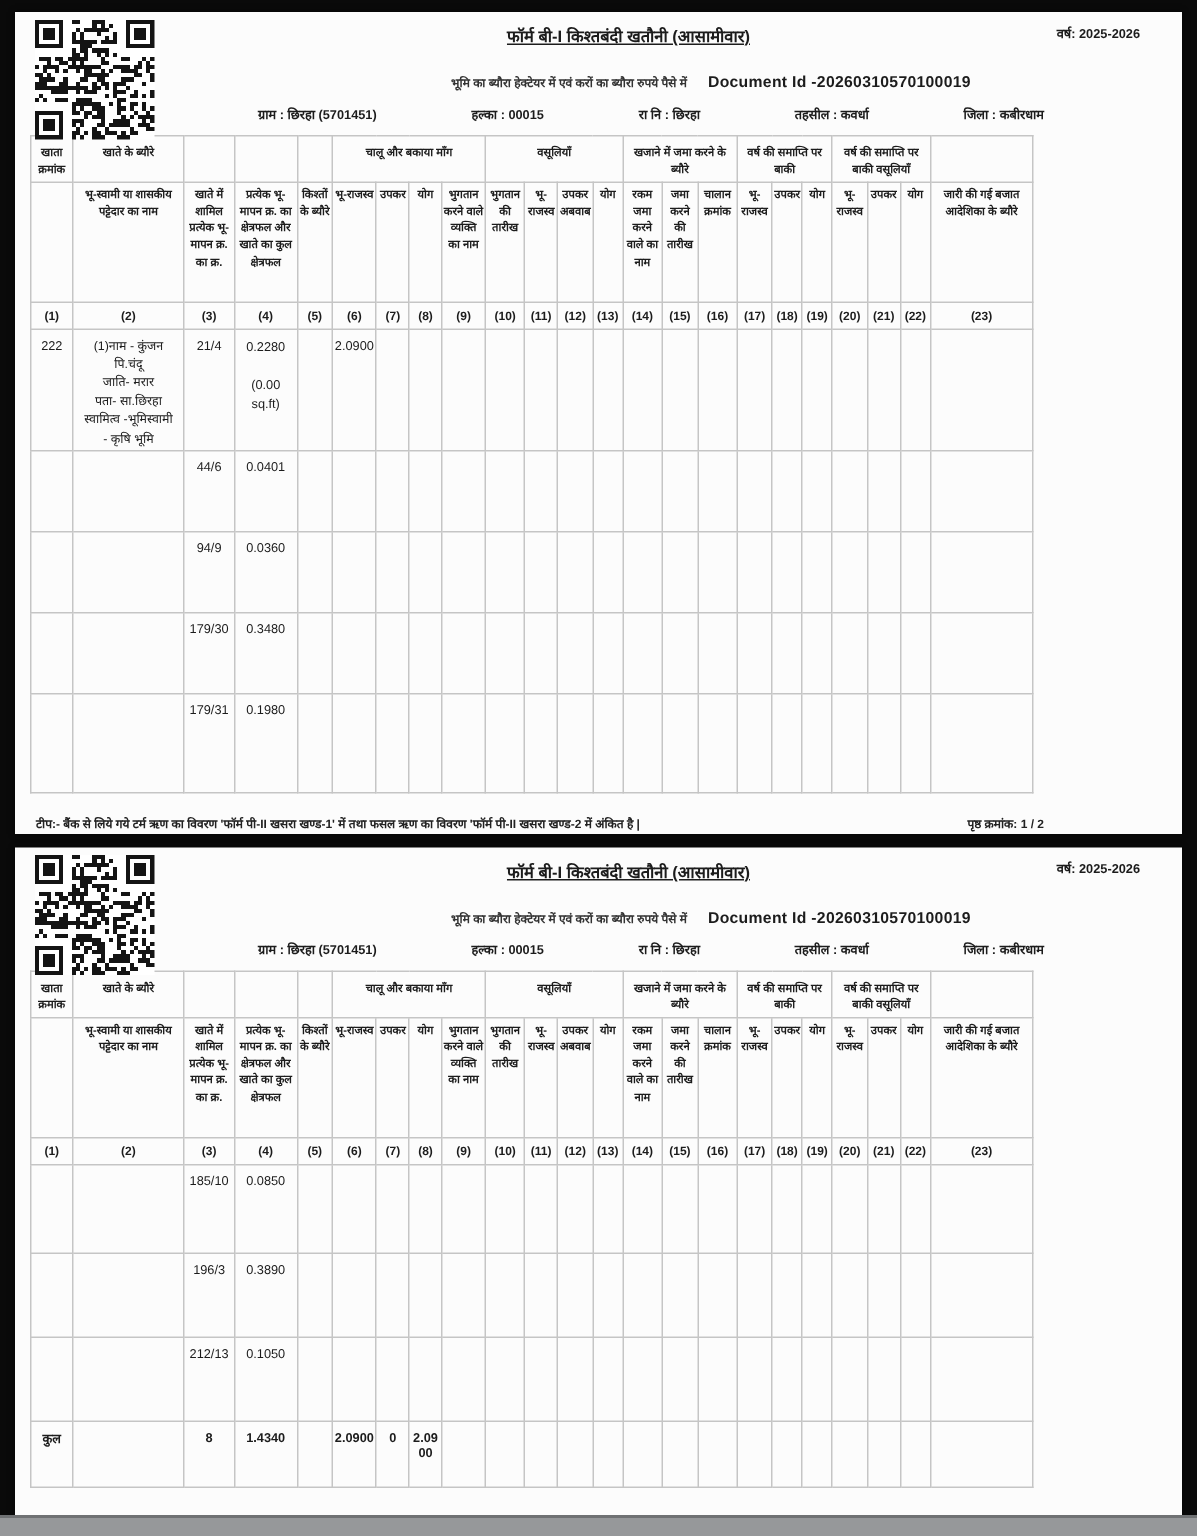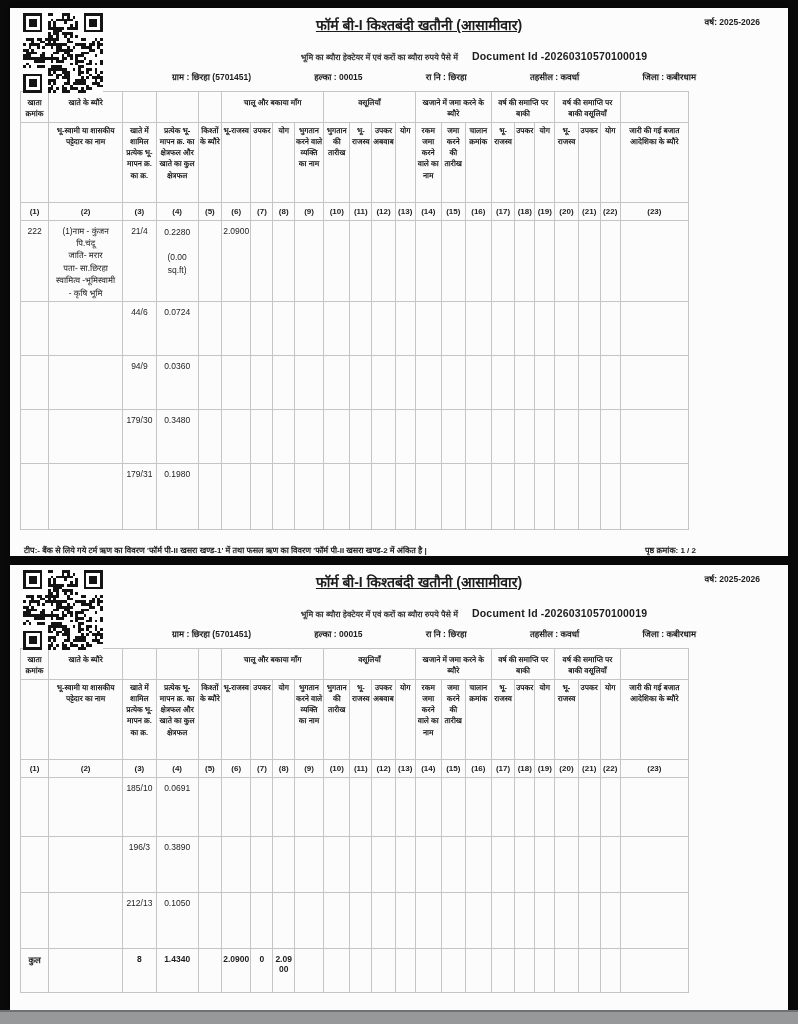--- a/index.html
+++ b/index.html
@@ -12,21 +12,21 @@
   .page{
     position:absolute;left:10px;width:778px;background:#fcfcfc;
     box-shadow:0 0 4px rgba(0,0,0,.6);
   }
   #page1{top:8px;height:548px;}
   #page2{top:565px;height:447px;}
   .qr{position:absolute;top:5px;left:13px;width:80px;height:80px;}
   .doc-header{position:relative;padding-top:7px;}
   .title-row{text-align:center;}
   .doc-title{
-    display:inline-block;font-weight:bold;font-size:14px;
+    display:inline-block;font-weight:bold;font-size:11px;
     text-decoration:underline;margin-left:40px;text-align:right;
   }
   .year{position:absolute;top:8px;right:28px;font-size:8.5px;font-weight:bold;}
   .subtitle-row{
     display:flex;align-items:baseline;justify-content:center;
     gap:14px;margin-top:16px;padding-left:150px;
   }
   .subtitle{font-size:8px;font-weight:bold;color:#333;}
   .doc-id{font-size:10.5px;font-weight:bold;letter-spacing:.2px;}
   .village-row{
@@ -502,21 +502,21 @@
           <td></td>
           <td></td>
           <td></td>
           <td></td>
           <td></td>
         </tr>
       <tr class="p1r2">
         <td></td>
         <td></td>
         <td class="vtop">44/6</td>
-        <td class="vtop">0.0724</td>
+        <td class="vtop">0.0401</td>
       <td></td>
           <td></td>
           <td></td>
           <td></td>
           <td></td>
           <td></td>
           <td></td>
           <td></td>
           <td></td>
           <td></td>
@@ -1016,21 +1016,21 @@
         <th>(21)</th>
         <th>(22)</th>
         <th>(23)</th>
       </tr>
     </thead>
     <tbody>
       <tr class="p2r1">
         <td></td>
         <td></td>
         <td class="vtop">185/10</td>
-        <td class="vtop">0.0691</td>
+        <td class="vtop">0.0850</td>
       <td></td>
           <td></td>
           <td></td>
           <td></td>
           <td></td>
           <td></td>
           <td></td>
           <td></td>
           <td></td>
           <td></td>

